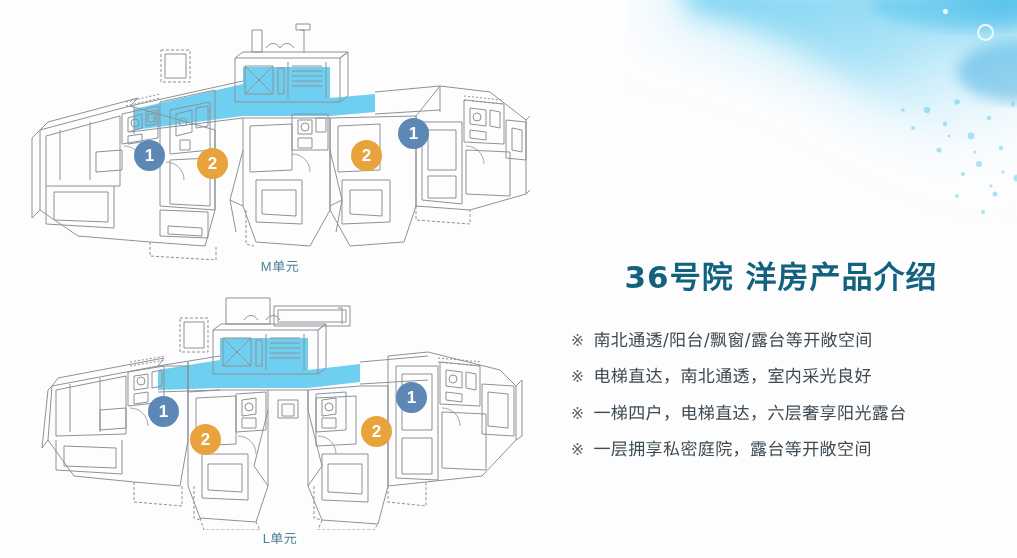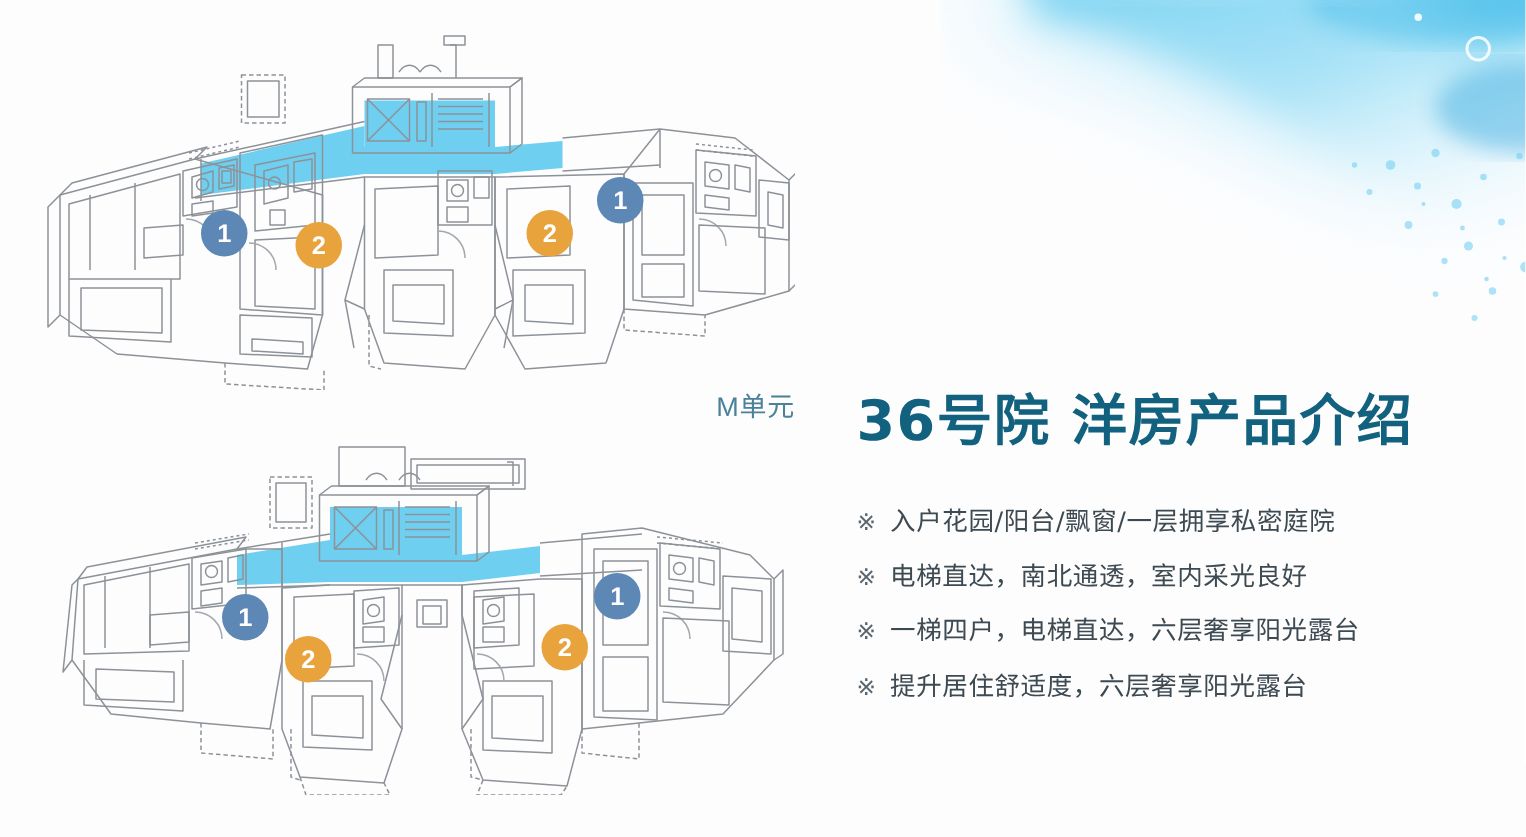--- a/index.html
+++ b/index.html
@@ -50,22 +50,22 @@
   
   .plan-block {
     position: absolute;
   }
   .plan-svg {
     display: block;
   }
   .unit-caption {
     position: absolute;
     width: 100%;
-    text-align: right;
-    font-size: 18px;
+    text-align: center;
+    font-size: 13px;
     color: #4c8299;
     letter-spacing: .5px;
     font-family: "Liberation Sans", "DejaVu Sans", sans-serif;
   }
 
   
   .badge {
     position: absolute;
     width: 31px;
     height: 31px;
@@ -83,27 +83,28 @@
   .badge.orange { background: #e8a33d; }
 
   
   #info-panel {
     position: absolute;
     left: 571px;
     top: 258px;
     width: 420px;
   }
   #headline {
-    font-size: 37px;
+    font-size: 31px;
     font-weight: 700;
     color: #12627f;
     letter-spacing: 1px;
     line-height: 1.25;
     white-space: nowrap;
     font-family: "DejaVu Sans", "Liberation Sans", sans-serif;
+    text-align: center;
   }
   #feature-list {
     margin-top: 29px;
   }
   .feature-row {
     display: flex;
     align-items: baseline;
     margin-bottom: 11.5px;
     font-size: 17px;
     color: #3e4a52;
@@ -418,43 +419,44 @@
         <path d="M408,68 L452,72" stroke-dasharray="2,2"></path>
         <path d="M408,72 L452,76" stroke-dasharray="2,2"></path>
         <path d="M358,196 L358,212 L396,216 L396,192" stroke-dasharray="3,2"></path>
 
         <path d="M104,192 L104,212 L152,216 L152,196" stroke-dasharray="3,2"></path>
         <path d="M170,228 L174,240 L230,240 L226,232" stroke-dasharray="3,2"></path>
         <path d="M292,230 L288,240 L344,240 L348,234" stroke-dasharray="3,2"></path>
       </g>
     </svg>
 
+    <div class="unit-caption" style="top:238px;">L单元</div>
   </div>
 
   <div class="badge blue" style="left:148px; top:396px;">1</div>
   <div class="badge orange" style="left:190px; top:424px;">2</div>
   <div class="badge orange" style="left:361px; top:416px;">2</div>
   <div class="badge blue" style="left:396px; top:382px;">1</div>
 
   <div id="info-panel">
     <div id="headline">36号院  洋房产品介绍</div>
 
     <div id="feature-list">
       <div class="feature-row">
         <span class="feature-mark">※</span>
-        <span class="feature-text">入户花园/阳台/飘窗/一层拥享私密庭院</span>
+        <span class="feature-text">南北通透/阳台/飘窗/露台等开敞空间</span>
       </div>
       <div class="feature-row">
         <span class="feature-mark">※</span>
         <span class="feature-text">电梯直达，南北通透，室内采光良好</span>
       </div>
       <div class="feature-row">
         <span class="feature-mark">※</span>
         <span class="feature-text">一梯四户，电梯直达，六层奢享阳光露台</span>
       </div>
       <div class="feature-row">
         <span class="feature-mark">※</span>
-        <span class="feature-text">提升居住舒适度，六层奢享阳光露台</span>
+        <span class="feature-text">一层拥享私密庭院，露台等开敞空间</span>
       </div>
     </div>
   </div>
 
 </div>
 
 </body></html>

